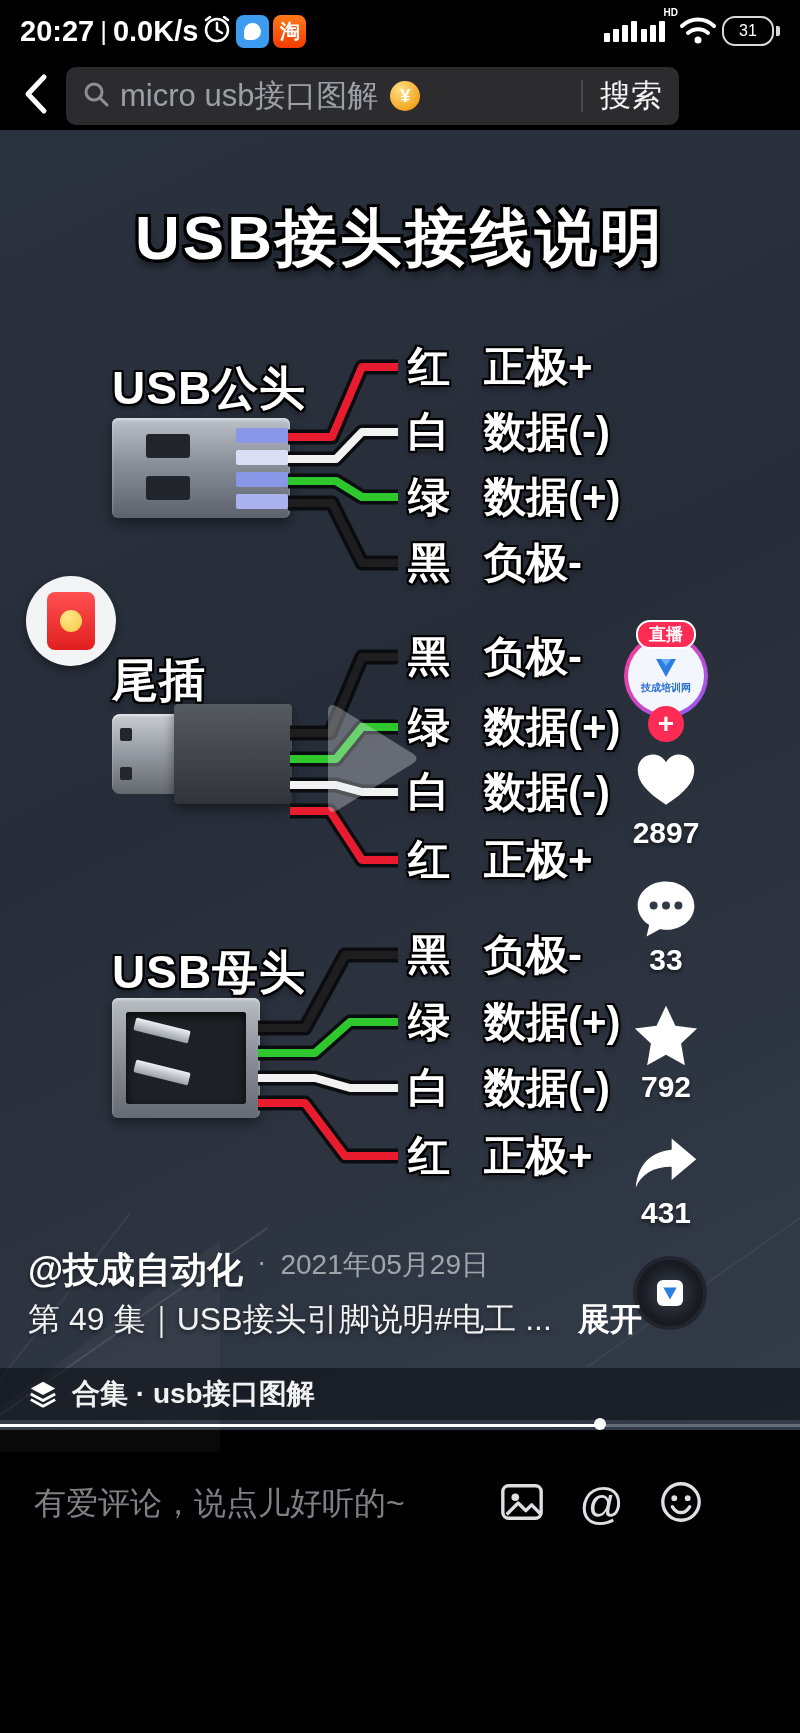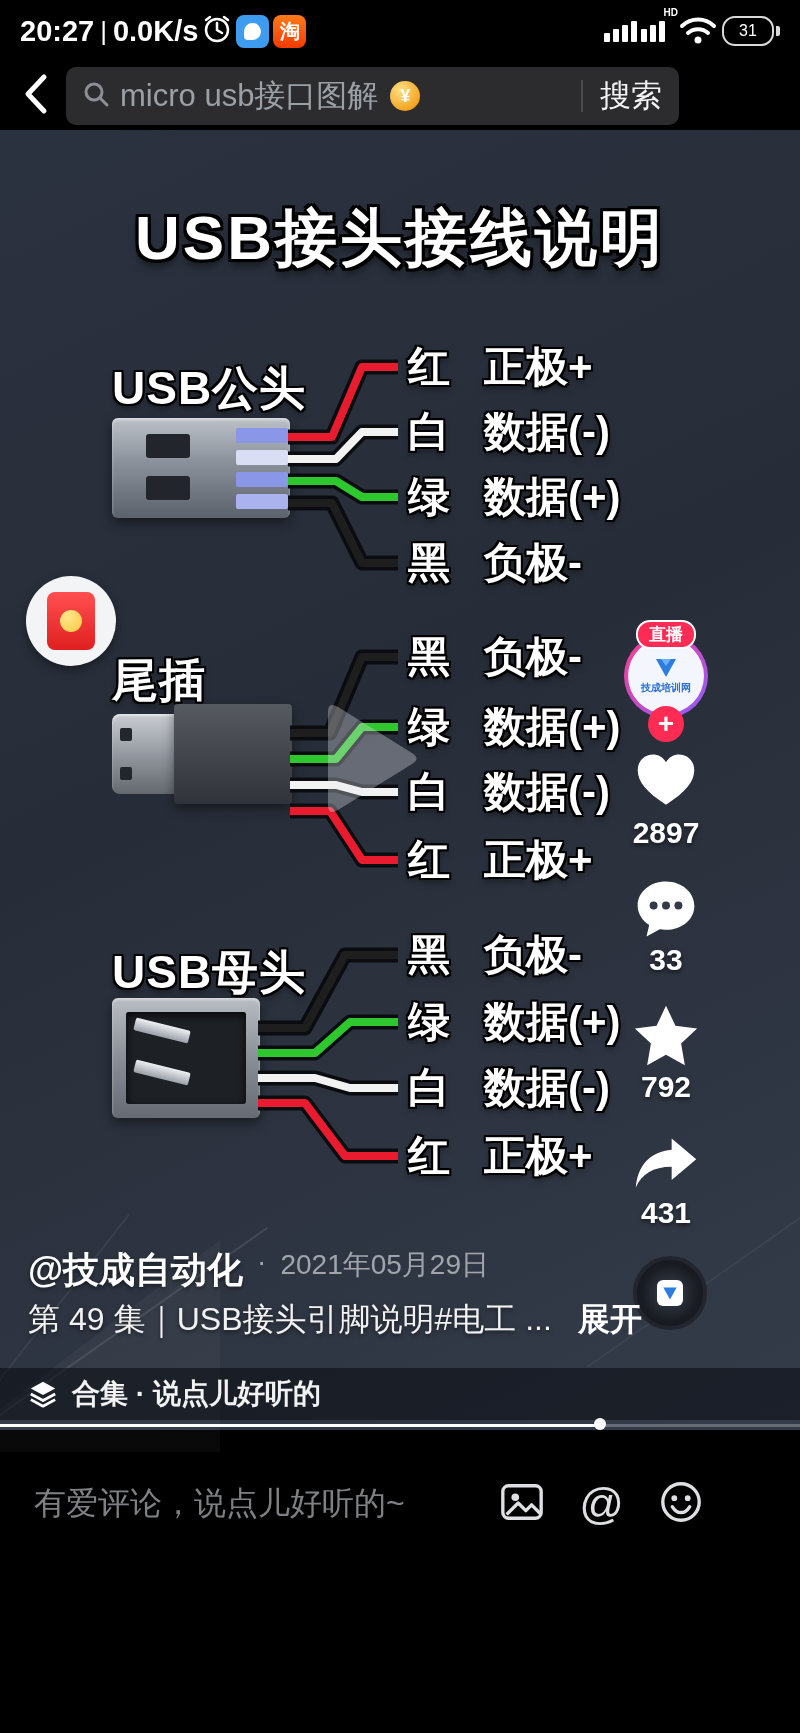--- a/index.html
+++ b/index.html
@@ -399,21 +399,21 @@
     <span class="caption">第 49 集｜USB接头引脚说明#电工 ...</span>
     <span class="expand">展开</span>
   </div>
 
   <div class="abs collection-bar">
     <svg width="30" height="30" viewBox="0 0 32 32">
       <path d="M16 3 29 10 16 17 3 10z" fill="#fff"></path>
       <path d="M3 16l13 7 13-7" stroke="#fff" stroke-width="3" fill="none" stroke-linejoin="round"></path>
       <path d="M3 22l13 7 13-7" stroke="#fff" stroke-width="3" fill="none" stroke-linejoin="round"></path>
     </svg>
-    <span class="collection-label">合集 · 说点儿好听的</span>
+    <span class="collection-label">合集 · usb接口图解</span>
   </div>
 
   <div class="abs progress-track"></div>
   <div class="abs progress-fill"></div>
   <div class="abs progress-knob"></div>
 
   <div class="abs comment-bar">
     <span class="comment-placeholder">有爱评论，说点儿好听的~</span>
     <span class="cb-icons">
       <span>

